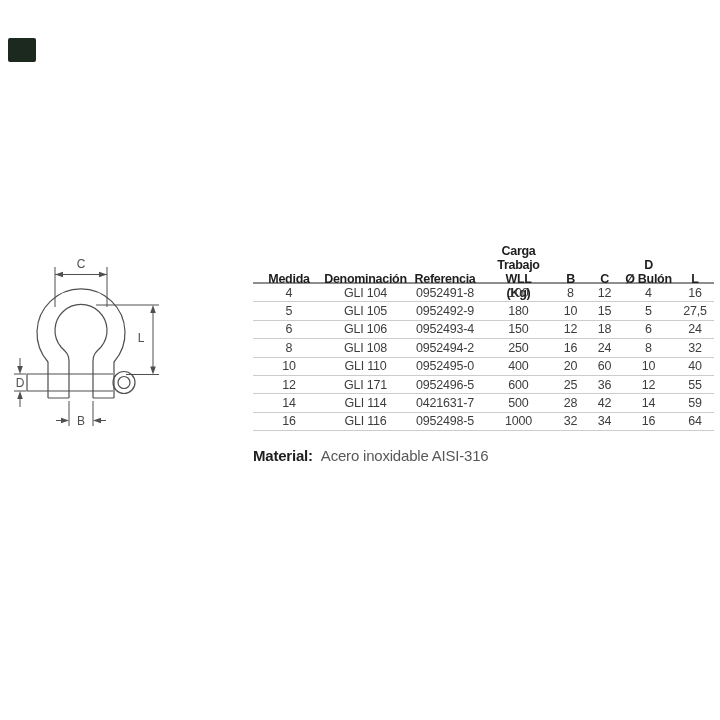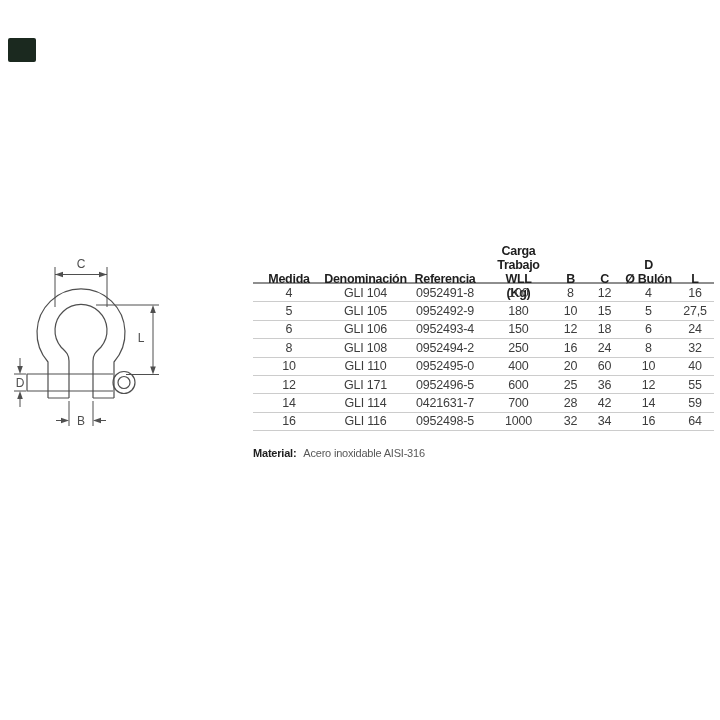--- a/index.html
+++ b/index.html
@@ -40,21 +40,21 @@
   .th span:only-child{margin-top:14px;}
   .tr{
     height:18.4px;box-sizing:border-box;align-items:center;
     border-bottom:1px solid var(--row_rule,#ccc);
   }
   .td{
     text-align:center;font-size:12.5px;letter-spacing:-0.2px;
     color:var(--cell_text,#3d3d3d);white-space:nowrap;
   }
   
-  .material-note{position:absolute;left:253px;top:447px;font-size:11px;letter-spacing:-0.2px;}
+  .material-note{position:absolute;left:253px;top:447px;font-size:15px;letter-spacing:-0.2px;}
   .material-label{font-weight:bold;color:var(--material_label,#1e1e1e);}
   .material-value{color:var(--material_value,#585858);margin-left:4px;}
 </style>
 </head>
 <body>
 
 <div class="logo-block"></div>
 
 <svg class="diagram" viewBox="10 245 230 195" xmlns="http://www.w3.org/2000/svg">
 
@@ -185,21 +185,21 @@
         <div class="td">600</div>
         <div class="td">25</div>
         <div class="td">36</div>
         <div class="td">12</div>
         <div class="td">55</div>
       </div>
       <div class="tr">
         <div class="td">14</div>
         <div class="td">GLI 114</div>
         <div class="td">0421631-7</div>
-        <div class="td">700</div>
+        <div class="td">500</div>
         <div class="td">28</div>
         <div class="td">42</div>
         <div class="td">14</div>
         <div class="td">59</div>
       </div>
       <div class="tr">
         <div class="td">16</div>
         <div class="td">GLI 116</div>
         <div class="td">0952498-5</div>
         <div class="td">1000</div>

